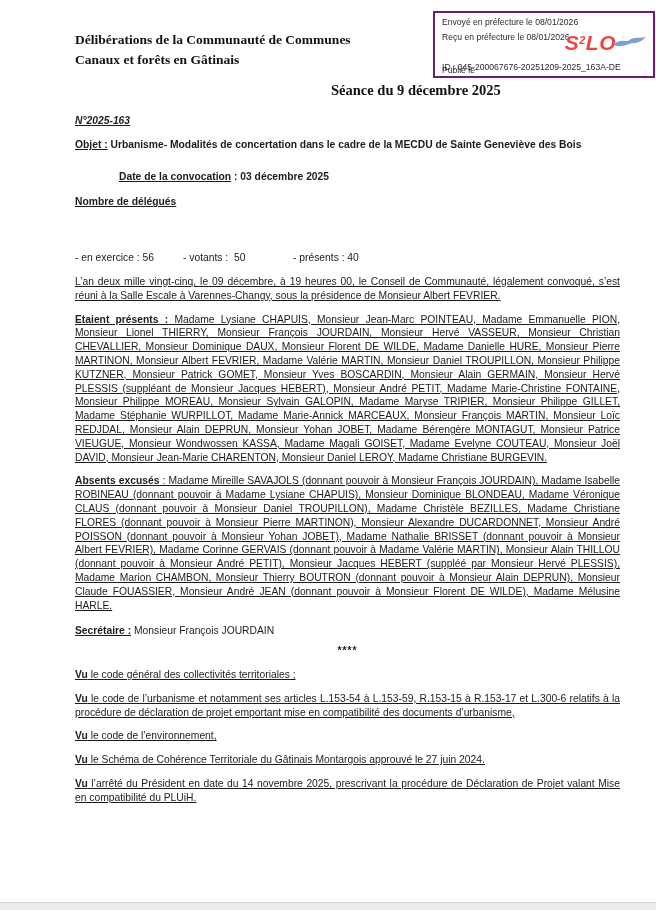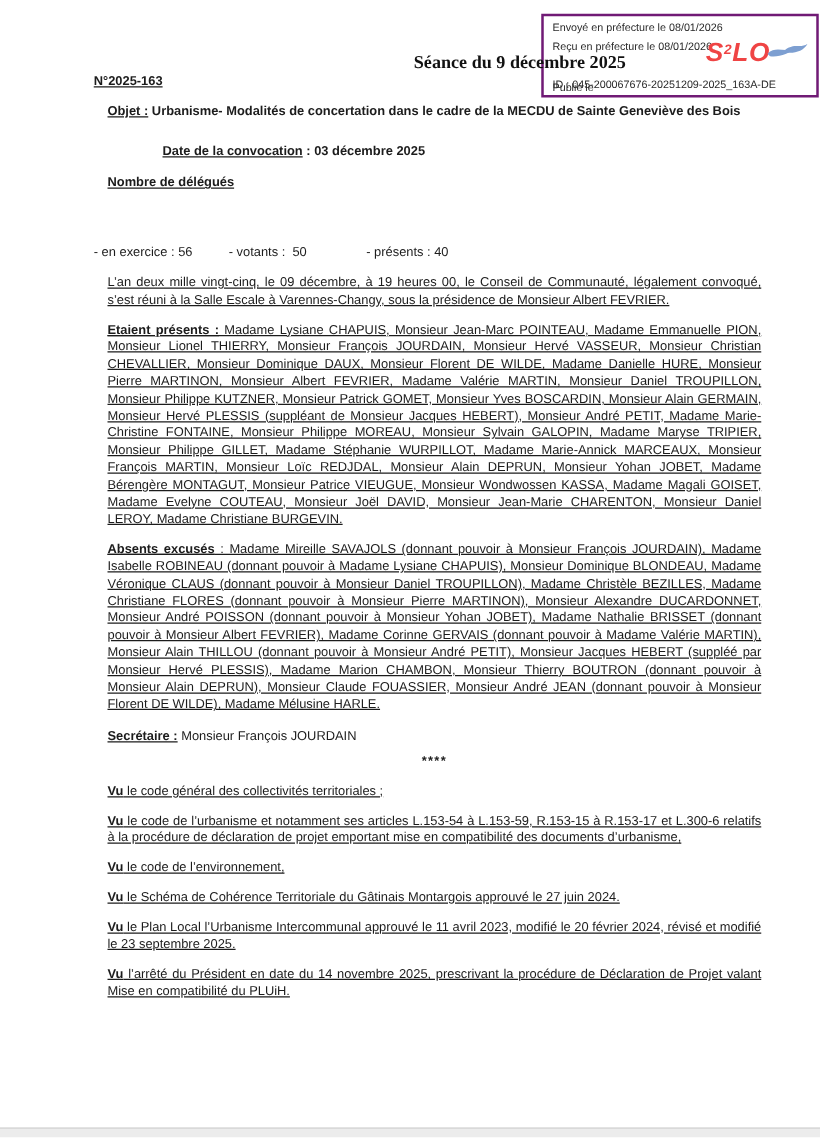--- a/index.html
+++ b/index.html
@@ -40,23 +40,23 @@
 
   .seance {
     margin:12px 0 0 256px;
     font-family:"Liberation Serif","DejaVu Serif",serif;
     font-size:14.5px; font-weight:bold; white-space:nowrap; color:#111;
   }
 
   .content p, .content .drow, .numero {
     font-size:10.3px; line-height:13.8px;
   }
-  .content p { margin:10px 11px 0; }
+  .content p { margin:10px 0 0; }
 
-  .numero { margin-top:0; font-weight:bold; }
+  .numero { margin-top:15px; font-weight:bold;font-style:italic; }
   .numero span { text-decoration:underline; }
 
   .objet { font-weight:bold; white-space:nowrap; }
   .objet .lbl { text-decoration:underline; }
 
   .convoc { margin-top:18px !important; font-weight:bold;padding-left:44px; }
   .convoc .lbl { text-decoration:underline; }
 
   .dlabel { margin-top:12px !important; font-weight:bold; text-decoration:underline; }
   .drow { margin-top:2px; display:flex; }
@@ -88,20 +88,24 @@
     <div class="ln ln3">Publié le</div>
     <div class="ln ln4">ID : 045-200067676-20251209-2025_163A-DE</div>
     <div class="logo"><span>S</span><sup>2</sup><span>LO</span><svg class="swoosh" width="34" height="13" viewBox="0 0 34 13">
           <path d="M1 9 C8 2, 15 9, 23 4 C19 9, 10 12, 3 11 Z" fill="#7d9fd1"></path>
           <path d="M15 6 C22 0, 28 5, 33 1 C30 7, 22 9, 16 8 Z" fill="#7d9fd1"></path>
         </svg></div>
   </div>
 
   <div class="content">
 
+    <h1 class="title">
+      <span class="tl">Délibérations de la Communauté de Communes</span>
+      <span class="tl">Canaux et forêts en Gâtinais</span>
+    </h1>
 
     <div class="seance">Séance du 9 décembre 2025</div>
 
     <div class="numero"><span>N°2025-163</span></div>
 
     <p class="objet"><span class="lbl">Objet :</span><span> Urbanisme- Modalités de concertation dans le cadre de la MECDU de Sainte Geneviève des Bois</span></p>
 
     <p class="convoc"><span class="lbl">Date de la convocation</span><span> : 03 décembre 2025</span></p>
 
     <p class="dlabel">Nombre de délégués</p>
@@ -119,19 +123,18 @@
 
 
     <p class="secr"><span class="plbl">Secrétaire :</span><span> Monsieur François JOURDAIN</span></p>
 
     <p class="sep">****</p>
 
     <p class="just vu"><b>Vu</b><span> le code général des collectivités territoriales ;</span></p>
     <p class="just vu"><b>Vu</b><span> le code de l’urbanisme et notamment ses articles L.153-54 à L.153-59, R.153-15 à R.153-17 et L.300-6 relatifs à la procédure de déclaration de projet emportant mise en compatibilité des documents d’urbanisme,</span></p>
     <p class="just vu"><b>Vu</b><span> le code de l’environnement,</span></p>
     <p class="just vu"><b>Vu</b><span> le Schéma de Cohérence Territoriale du Gâtinais Montargois approuvé le 27 juin 2024.</span></p>
-    <p class="just vu"><b>Vu</b><span> le Plan Local l’Urbanisme Intercommunal approuvé le 11 avril 2023, modifié le 20 février 2024, révisé et modifié le 23 septembre 2025.</span></p>
     <p class="just vu"><b>Vu</b><span> l’arrêté du Président en date du 14 novembre 2025, prescrivant la procédure de Déclaration de Projet valant Mise en compatibilité du PLUiH.</span></p>
 
   </div>
 
   <div class="bottom-edge"></div>
 </div>
 
 </body></html>

